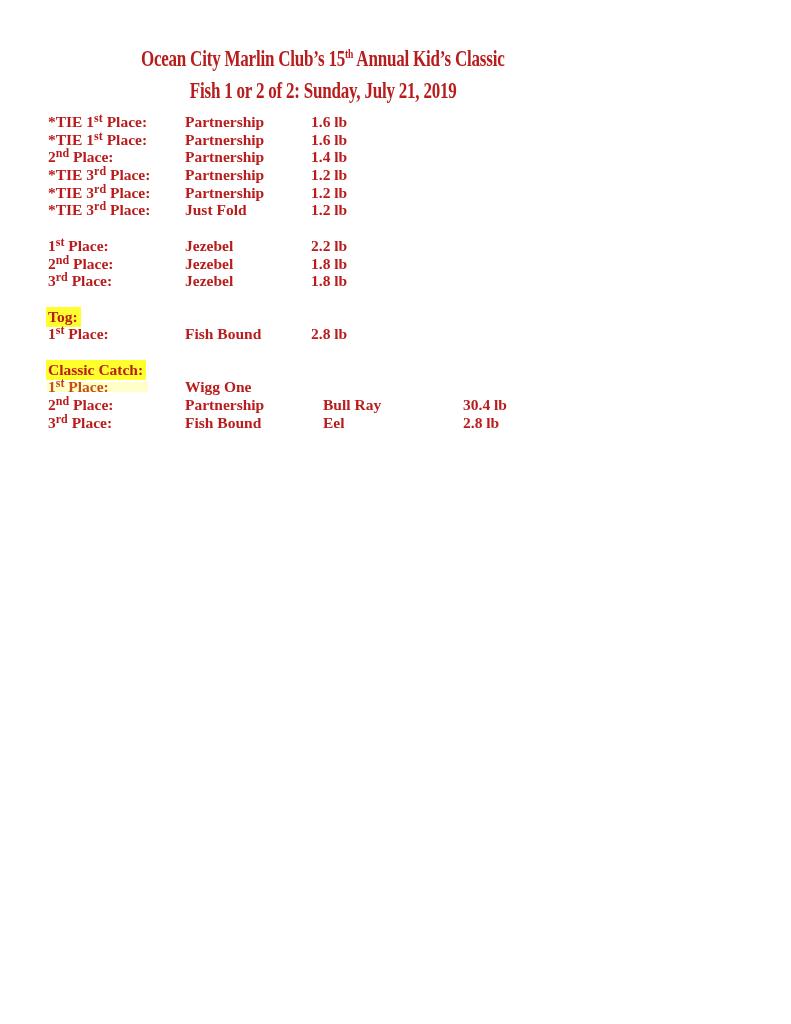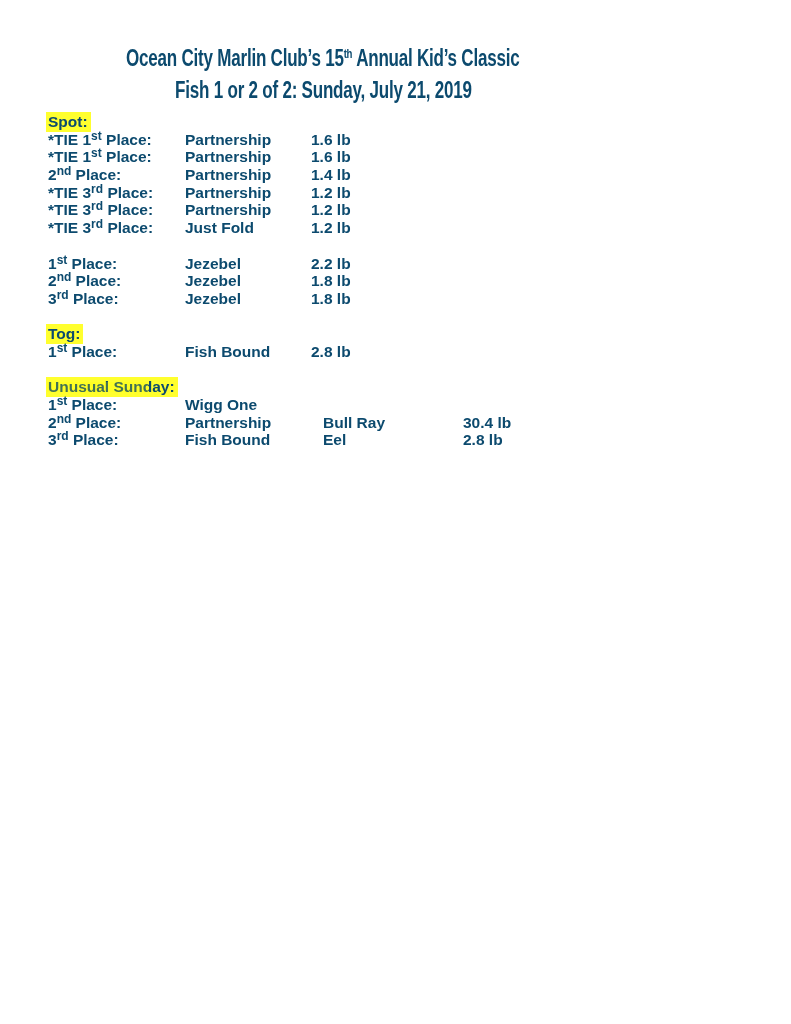--- a/index.html
+++ b/index.html
@@ -6,22 +6,22 @@
     margin: 0;
     padding: 0;
     background: #ffffff;
   }
   .page {
     position: relative;
     width: 646px;
     height: 1024px;
     background: #ffffff;
     overflow: hidden;
-    font-family: Liberation Sans, sans-serif;
-    color: #0c4a6e;
+    font-family: Liberation Serif, serif;
+    color: #b91c1c;
   }
   
   .title-block {
     position: absolute;
     top: 44px;
     left: 0;
     right: 0;
     text-align: center;
   }
   .title-line {
@@ -96,23 +96,20 @@
       <span class="squeeze"><span>Ocean City Marlin Club’s 15</span><sup>th</sup><span> Annual Kid’s Classic</span></span>
     </div>
     <div class="title-line">
       <span class="squeeze">Fish 1 or 2 of 2: Sunday, July 21, 2019</span>
     </div>
   </div>
 
   <div class="doc-body">
 
     <div class="row">
-      <span class="hl">Spot:</span>
-    </div>
-    <div class="row">
       <span class="c label"><span>*TIE 1</span><sup>st</sup><span> Place:</span></span>
       <span class="c boat">Partnership</span>
       <span class="c w1">1.6 lb</span>
     </div>
     <div class="row">
       <span class="c label"><span>*TIE 1</span><sup>st</sup><span> Place:</span></span>
       <span class="c boat">Partnership</span>
       <span class="c w1">1.6 lb</span>
     </div>
     <div class="row">
@@ -161,21 +158,21 @@
     </div>
     <div class="row">
       <span class="c label"><span>1</span><sup>st</sup><span> Place:</span></span>
       <span class="c boat">Fish Bound</span>
       <span class="c w1">2.8 lb</span>
     </div>
 
     <div class="gap"></div>
 
     <div class="row">
-      <span class="hl">Unusual Sunday:</span>
+      <span class="hl">Classic Catch:</span>
     </div>
     <div class="row">
       <span class="c label"><span>1</span><sup>st</sup><span> Place:</span></span>
       <span class="c boat">Wigg One</span>
     </div>
     <div class="row">
       <span class="c label"><span>2</span><sup>nd</sup><span> Place:</span></span>
       <span class="c boat">Partnership</span>
       <span class="c sp">Bull Ray</span>
       <span class="c w2">30.4 lb</span>

